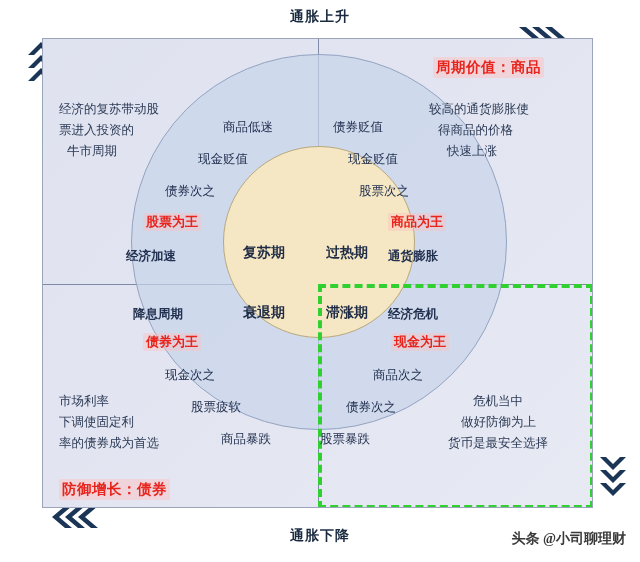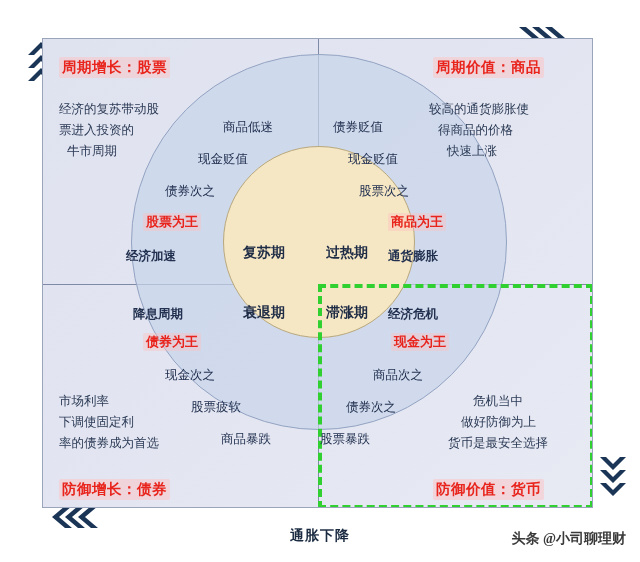--- a/index.html
+++ b/index.html
@@ -109,20 +109,21 @@
   #watermark{
     position:absolute;right:14px;top:530px;
     font-size:14px;color:#3a3a3a;font-weight:bold;white-space:nowrap;font-family:Liberation Serif, serif;
   }
 </style>
 </head>
 <body>
 
 <div id="root">
 
+  <div class="axis-label" id="top-label">通胀上升</div>
   <div class="axis-label" id="bottom-label">通胀下降</div>
   <div class="vert-label" id="left-label">经济增长强劲</div>
 
   <div class="chev" style="left:28px;top:42px;">
     <svg width="26" height="46" viewBox="0 0 26 46">
       <g fill="#1b3557">
         <polygon points="13,0 26,13 20,13 13,6 6,13 0,13"></polygon>
         <polygon points="13,13 26,26 20,26 13,19 6,26 0,26"></polygon>
         <polygon points="13,26 26,39 20,39 13,32 6,39 0,39"></polygon>
       </g>
@@ -162,21 +163,20 @@
   <div id="plot">
 
     <div class="axis-v"></div>
     <div class="axis-h"></div>
 
     <div class="ring" id="ring-outer"></div>
     <div class="ring" id="ring-inner"></div>
 
     <div id="green-zone"></div>
 
-    <div class="head" style="left:16px;top:18px;">周期增长：股票</div>
     <div class="desc" style="left:16px;top:60px;">经济的复苏带动股</div>
     <div class="desc" style="left:16px;top:81px;">票进入投资的</div>
     <div class="desc" style="left:24px;top:102px;text-align:right;">牛市周期</div>
 
     <div class="txt" style="left:180px;top:78px;">商品低迷</div>
     <div class="txt" style="left:155px;top:110px;">现金贬值</div>
     <div class="txt" style="left:122px;top:142px;">债券次之</div>
     <div class="king" style="left:100px;top:174px;">股票为王</div>
     <div class="txt bold" style="left:83px;top:207px;">经济加速</div>
     <div class="phase" style="left:200px;top:205px;">复苏期</div>
@@ -209,20 +209,19 @@
     <div class="txt bold" style="left:345px;top:265px;">经济危机</div>
     <div class="king" style="left:348px;top:294px;">现金为王</div>
     <div class="txt" style="left:330px;top:326px;">商品次之</div>
     <div class="txt" style="left:303px;top:358px;">债券次之</div>
     <div class="txt" style="left:277px;top:390px;">股票暴跌</div>
 
     <div class="desc" style="left:430px;top:352px;">危机当中</div>
     <div class="desc" style="left:418px;top:373px;">做好防御为上</div>
     <div class="desc" style="left:405px;top:394px;">货币是最安全选择</div>
 
-    <div class="head" style="left:390px;top:440px;">防御价值：货币</div>
     <div class="phase" style="left:283px;top:265px;">滞涨期</div>
 
   </div>
 
   <div id="watermark">头条 @小司聊理财</div>
 
 </div>
 
 </body></html>

